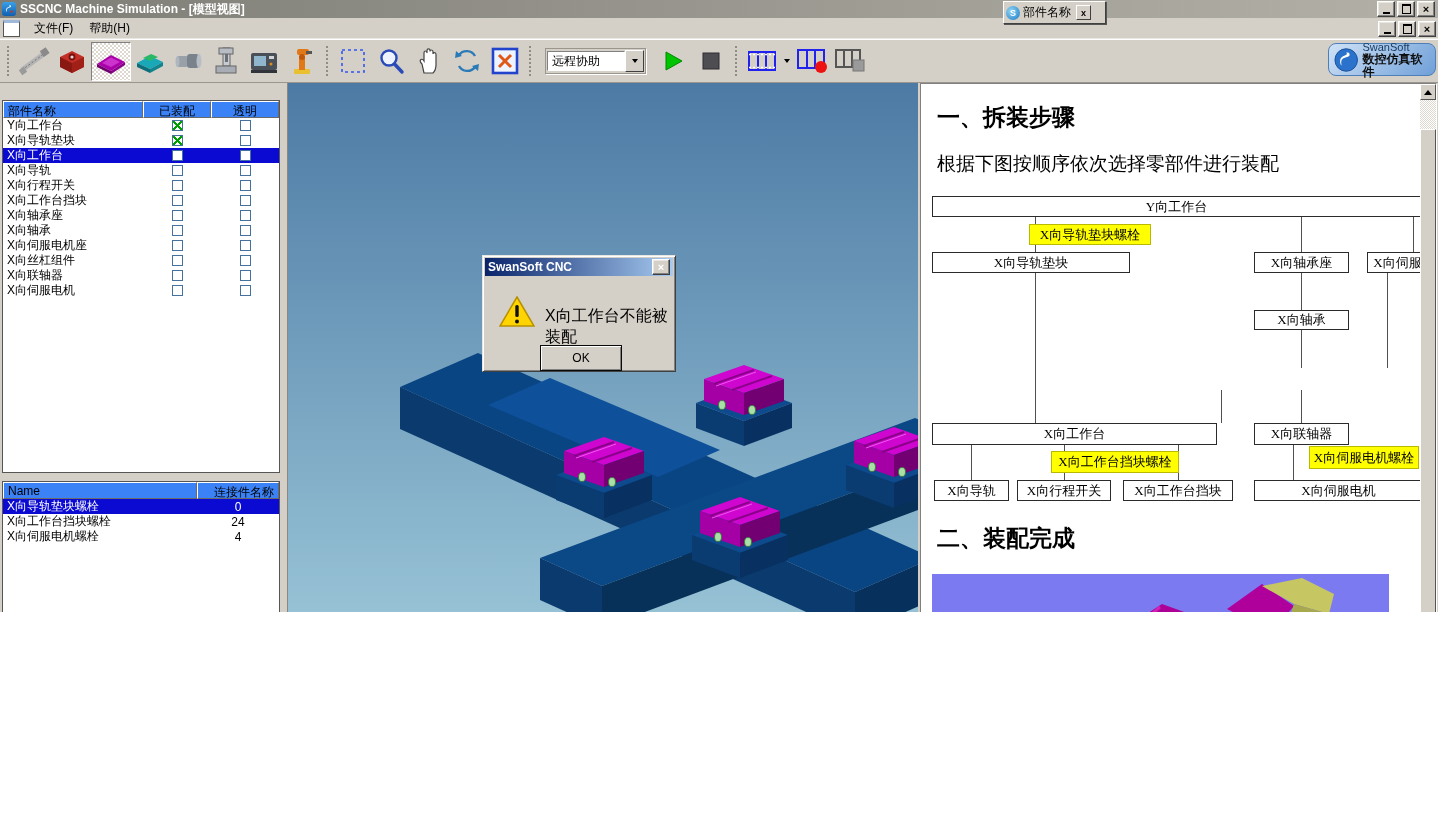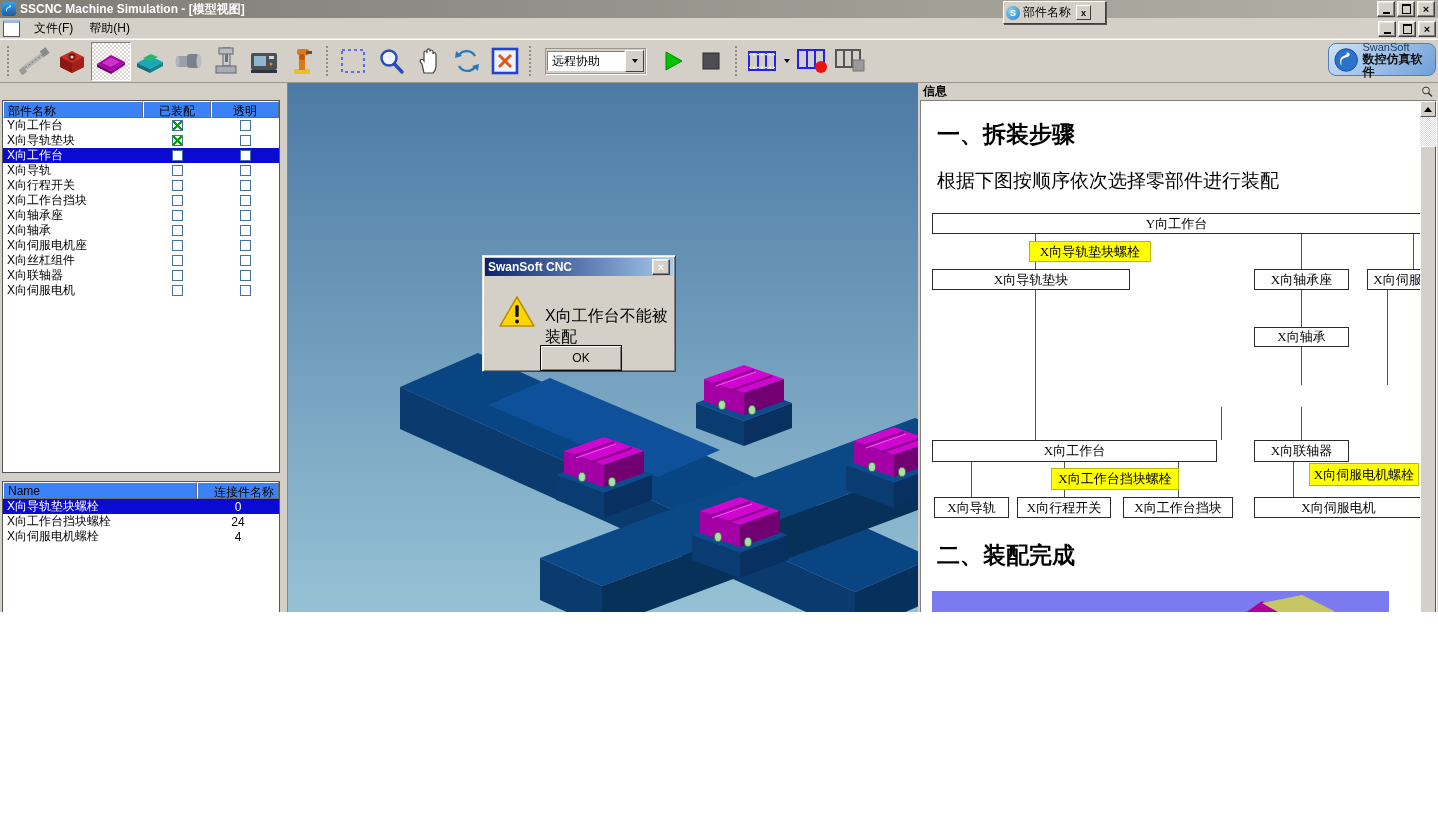--- a/index.html
+++ b/index.html
@@ -520,27 +520,20 @@
           </svg>
           <span class="dlg-msg">X向工作台不能被装配</span>
           <div class="dlg-ok">
               <span>OK</span>
             </div>
         </div>
       </div>
     </div>
 
     <div class="right-panel">
-      <div class="rp-header">
-        <span>信息</span>
-        <svg width="12" height="12" viewBox="0 0 12 12" style="margin-left:auto;">
-          <circle cx="5" cy="4.5" r="3.4" fill="#d8d8d2" stroke="#333"></circle>
-          <line x1="7.5" y1="7" x2="11" y2="10.5" stroke="#333" stroke-width="1.4"></line>
-        </svg>
-      </div>
       <div class="rp-body">
         <div class="rp-content">
           <div class="info-h">一、拆装步骤</div>
           <div class="info-p">根据下图按顺序依次选择零部件进行装配</div>
           <div id="flowchart">
               <div class="fc-line" style="left: 110px; top: 24px; height: 35px;"></div>
               <div class="fc-line" style="left: 376px; top: 24px; height: 35px;"></div>
               <div class="fc-line" style="left: 488px; top: 24px; height: 35px;"></div>
               <div class="fc-line" style="left: 110px; top: 80px; height: 150px;"></div>
               <div class="fc-line" style="left: 376px; top: 80px; height: 37px;"></div>

